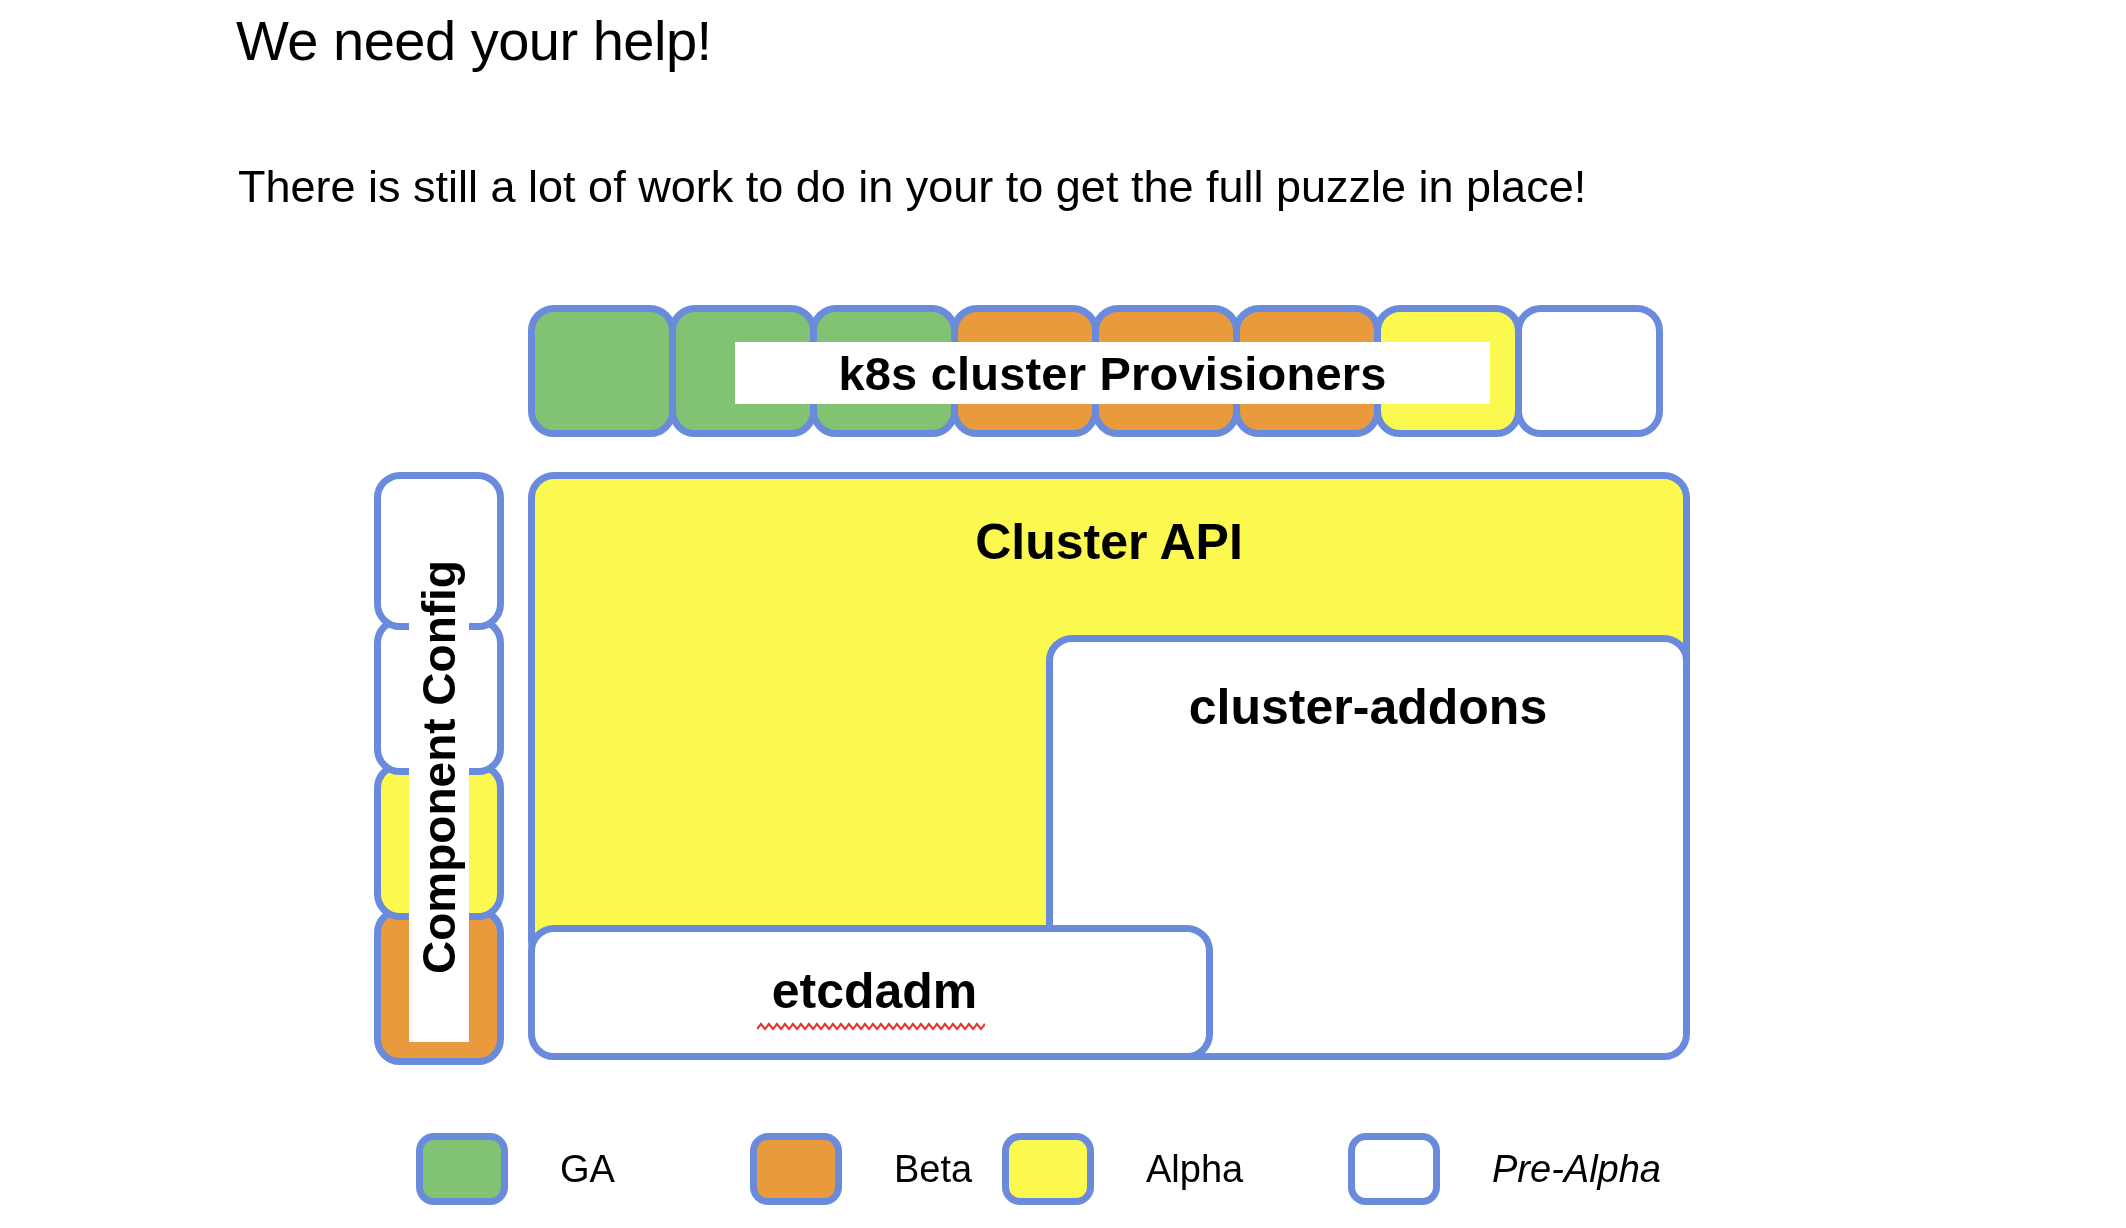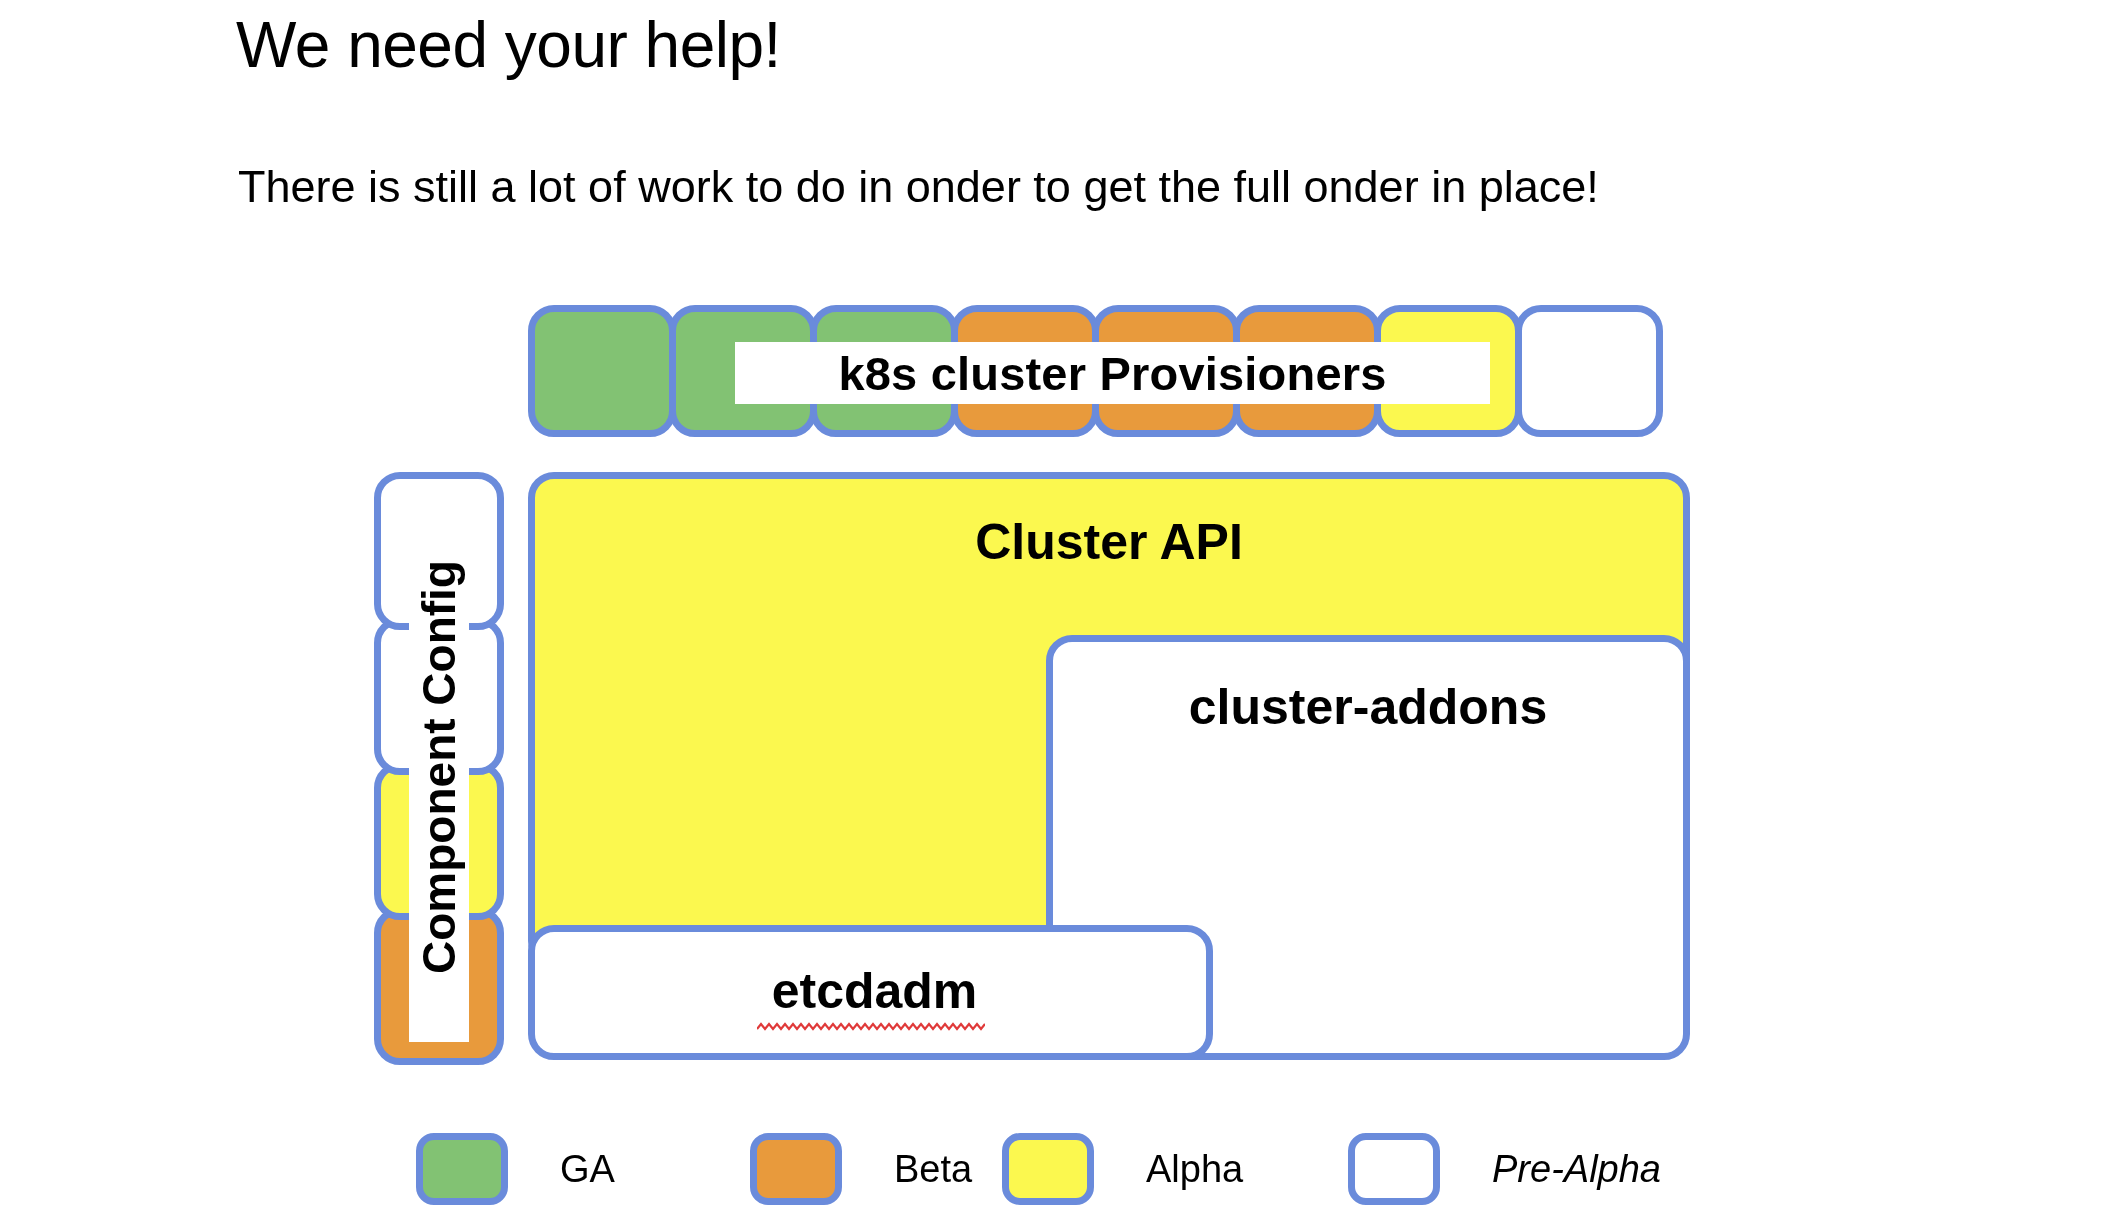--- a/index.html
+++ b/index.html
@@ -15,21 +15,21 @@
     overflow: hidden;
     font-family: "Liberation Sans", sans-serif;
     color: #000000;
   }
 
   
   #slide-title {
     position: absolute;
     left: 236px;
     top: 10px;
-    font-size: 64px;
+    font-size: 56px;
     font-weight: 400;
     line-height: 1.1;
     letter-spacing: -0.5px;
     white-space: nowrap;
   }
   #slide-subtitle {
     position: absolute;
     left: 238px;
     top: 160px;
     font-size: 45px;
@@ -232,21 +232,21 @@
   #legend-item-0 { left: 416px; }
   #legend-item-1 { left: 750px; }
   #legend-item-2 { left: 1002px; }
   #legend-item-3 { left: 1348px; font-style: italic; }
 </style>
 </head>
 <body style="background: rgb(255, 255, 255); color: rgb(0, 0, 0);">
 
 <div id="slide-title">We need your help!</div>
 
-<div id="slide-subtitle">There is still a lot of work to do in onder to get the full onder in place!</div>
+<div id="slide-subtitle">There is still a lot of work to do in your to get the full puzzle in place!</div>
 
 <div id="diagram">
 
   <div id="provisioner-row">
       <div class="prov-cell" title="GA" style="left: 0px; background: rgb(130, 194, 115); z-index: 30; border-color: rgb(106, 139, 219);"></div>
       <div class="prov-cell" title="GA" style="left: 141px; background: rgb(130, 194, 115); z-index: 29; border-color: rgb(106, 139, 219);"></div>
       <div class="prov-cell" title="GA" style="left: 282px; background: rgb(130, 194, 115); z-index: 28; border-color: rgb(106, 139, 219);"></div>
       <div class="prov-cell" title="Beta" style="left: 423px; background: rgb(232, 154, 60); z-index: 27; border-color: rgb(106, 139, 219);"></div>
       <div class="prov-cell" title="Beta" style="left: 564px; background: rgb(232, 154, 60); z-index: 26; border-color: rgb(106, 139, 219);"></div>
       <div class="prov-cell" title="Beta" style="left: 705px; background: rgb(232, 154, 60); z-index: 25; border-color: rgb(106, 139, 219);"></div>

